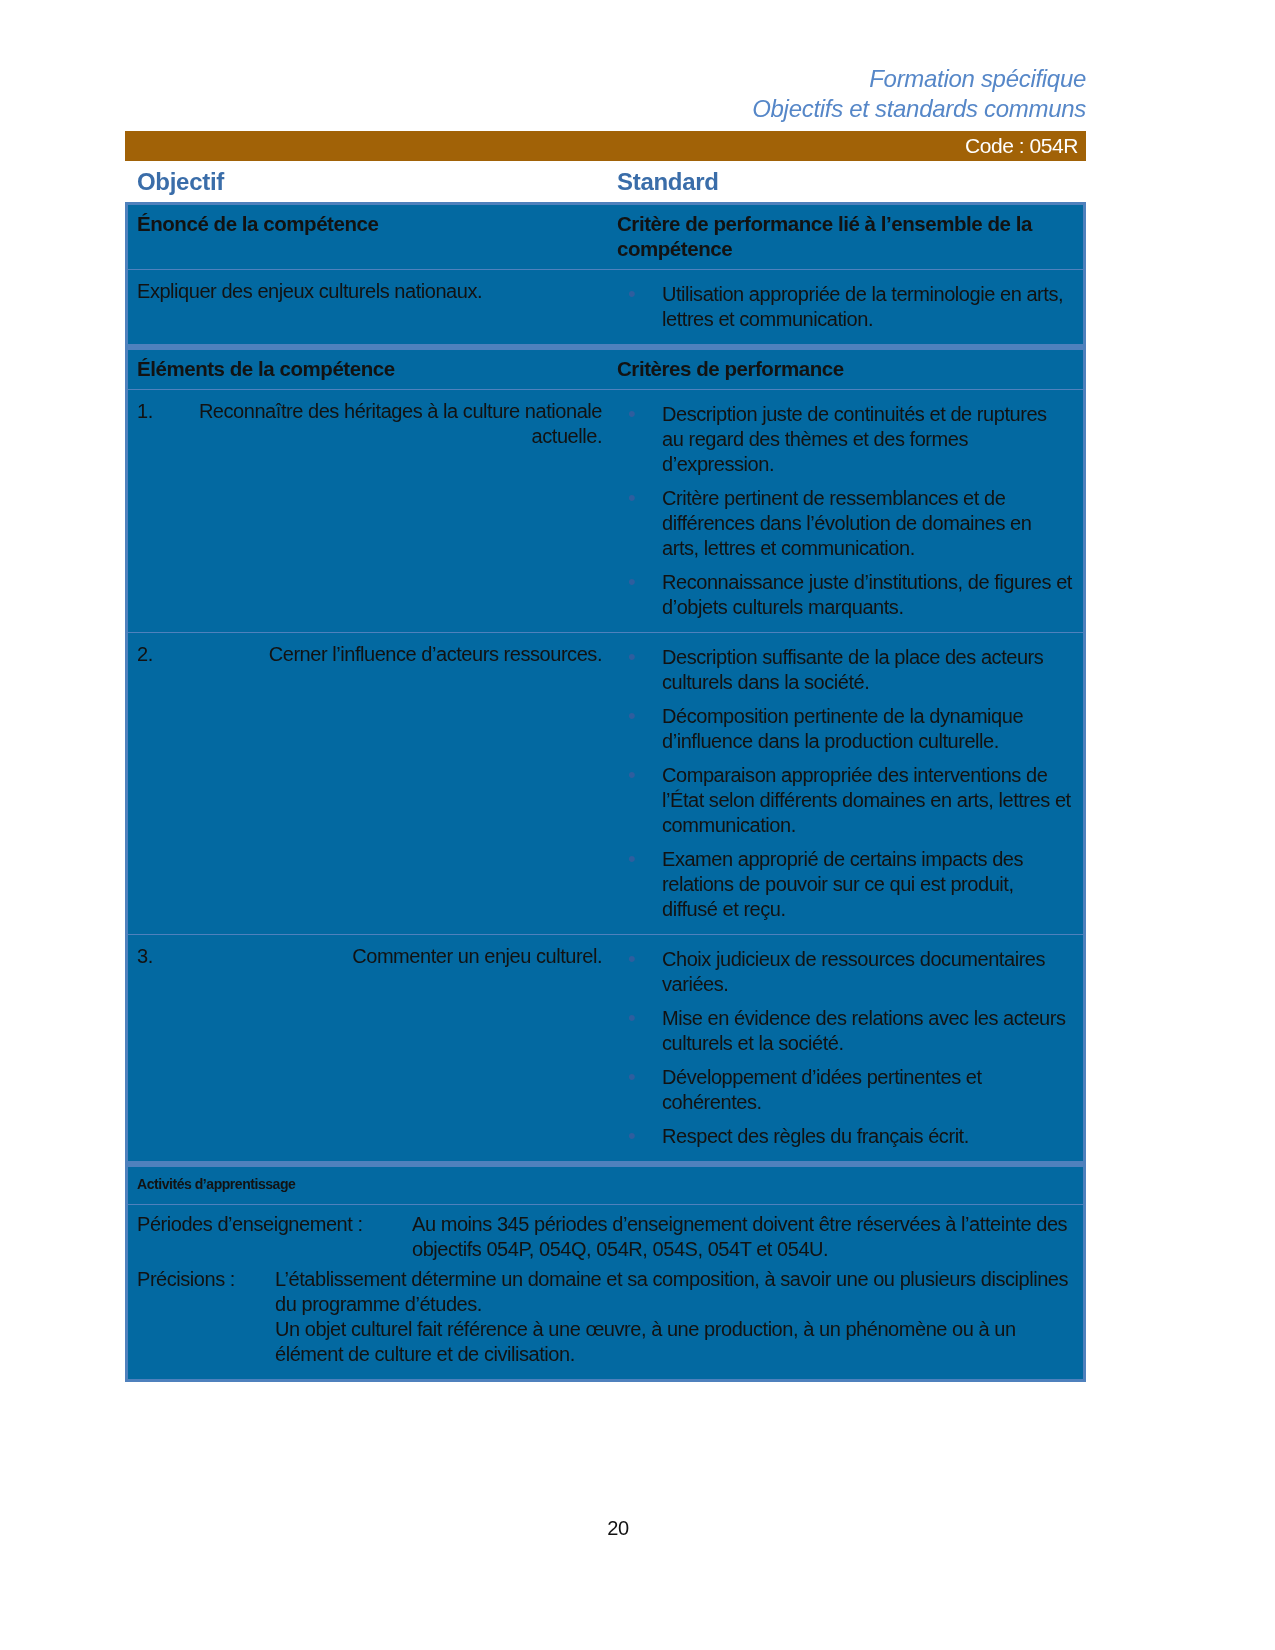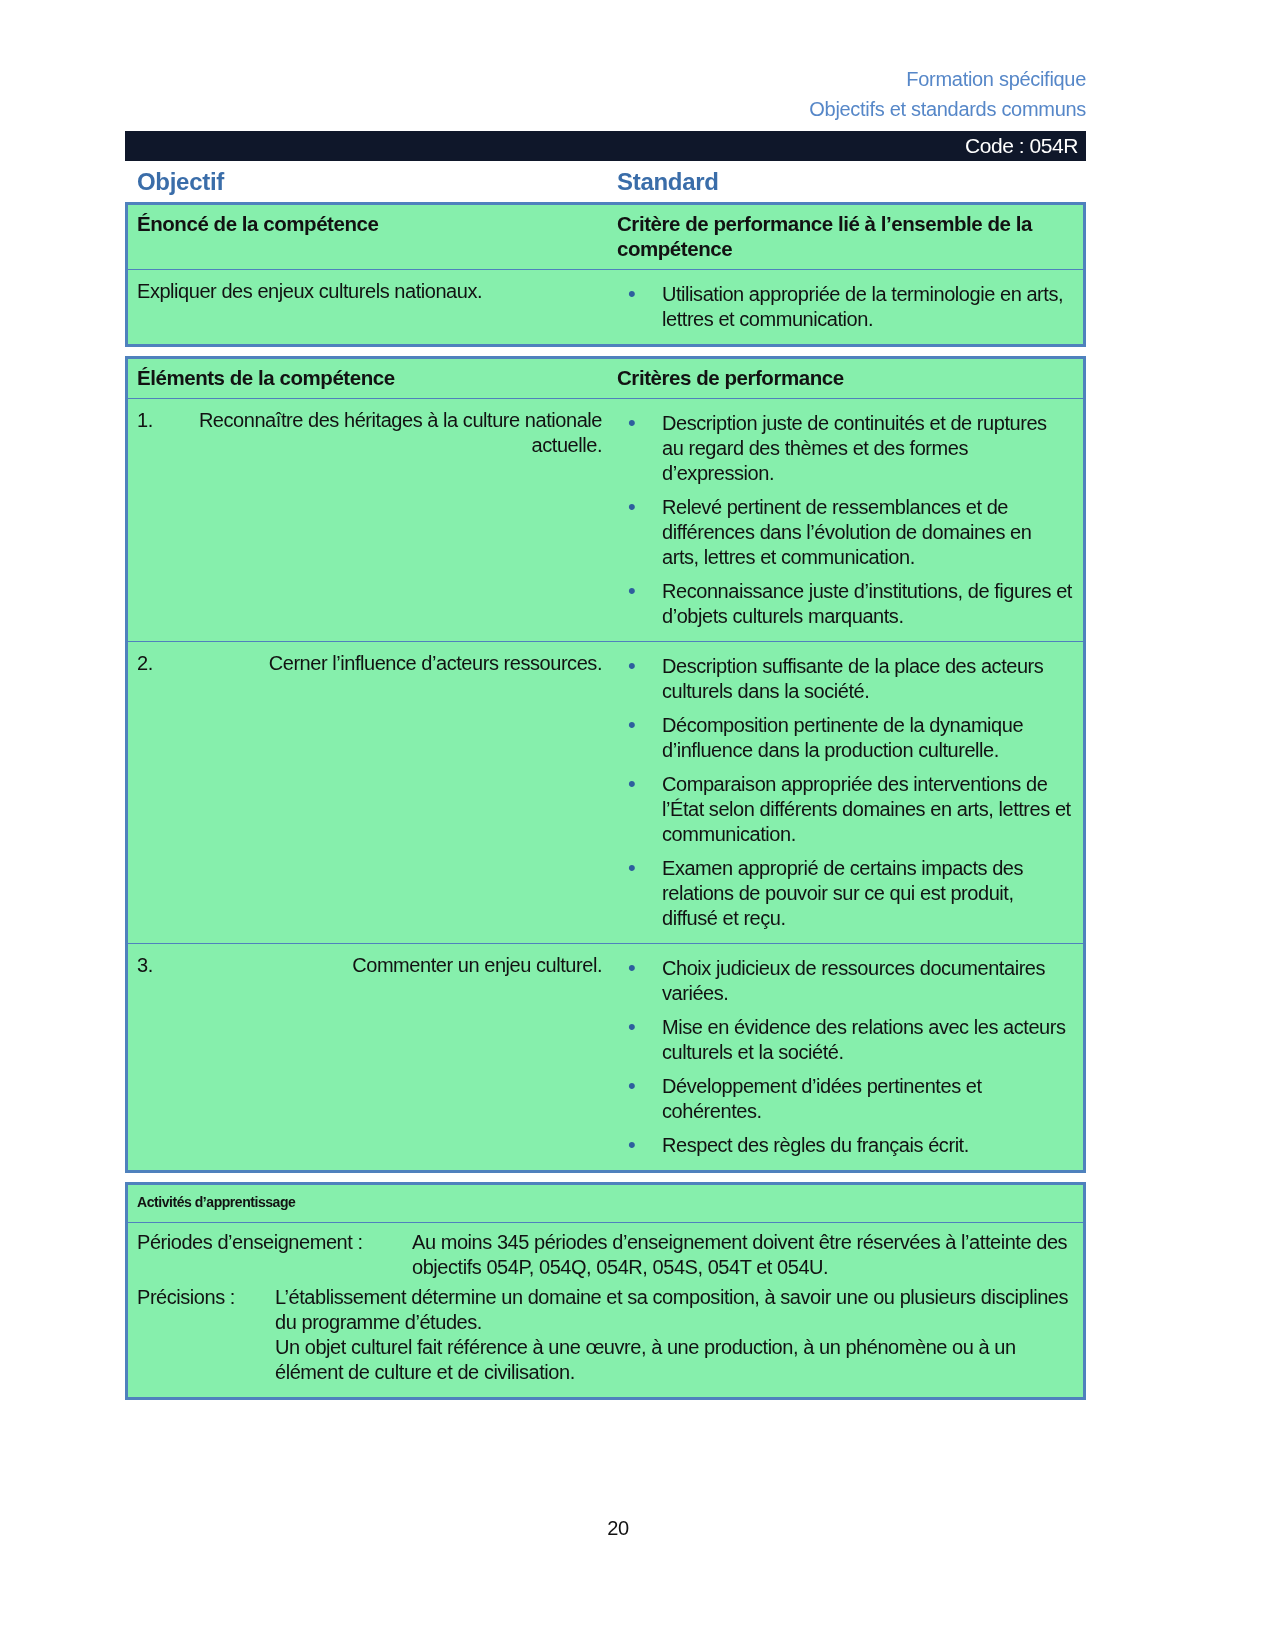--- a/index.html
+++ b/index.html
@@ -6,35 +6,35 @@
   body {
     width:1275px; height:1650px; position:relative;
     background:#ffffff; color:#121212;
     font-family:"Liberation Sans", sans-serif;
     font-size:20px; letter-spacing:-0.45px; line-height:25px;
   }
   .content { position:absolute; left:125px; top:0; width:961px; }
 
   
   .doc-header { margin-top:64px; text-align:right; color:#5687C8;
-    font-size:20px; line-height:30px; letter-spacing:-0.3px; }
+    font-size:24px; line-height:30px; letter-spacing:-0.3px;font-style:italic; }
 
   
-  .code-bar { margin-top:7px; background:#0f172a; color:#ffffff;
+  .code-bar { margin-top:7px; background:#a16207; color:#ffffff;
     text-align:right; font-size:21px; line-height:21px; padding:4px 8px 5px 0; }
 
   
   .col-heads { display:grid; grid-template-columns:487px 1fr;
     font-weight:bold; color:#3A6DA9; font-size:24px; line-height:28px;
     padding:7px 0 6px 0; letter-spacing:-0.3px; }
   .col-heads .lh { padding-left:12px; }
   .col-heads .rh { padding-left:5px; }
 
   
-  .tbl { border:3px solid #4F81BD; margin-bottom:9px; background:#86efac; }
+  .tbl { border:3px solid #4F81BD; background:#0369a1; }
   .tbl-head { display:grid; grid-template-columns:484px 1fr;
     border-bottom:1px solid #4F81BD; font-weight:bold; font-size:20.5px; }
   .tbl-head .lc { padding:6px 8px 8px 9px; }
   .tbl-head .rc { padding:6px 10px 8px 5px; }
   .row { display:grid; grid-template-columns:484px 1fr; }
   .row + .row { border-top:1px solid #4F81BD; }
   .row .lc { padding:9px 10px 12px 9px; }
   .row .rc { padding:3px 10px 12px 5px; }
 
   .num-item { display:flex; }
@@ -97,21 +97,21 @@
     <div class="row">
       <div class="lc">
         <div class="num-item">
           <span class="num">1.</span>
           <span class="num-text">Reconnaître des héritages à la culture nationale actuelle.</span>
         </div>
       </div>
       <div class="rc">
         <ul class="crit-list">
           <li class="crit"><span class="dot"></span><span>Description juste de continuités et de ruptures au regard des thèmes et des formes d’expression.</span></li>
-          <li class="crit"><span class="dot"></span><span>Relevé pertinent de ressemblances et de différences dans l’évolution de domaines en arts, lettres et communication.</span></li>
+          <li class="crit"><span class="dot"></span><span>Critère pertinent de ressemblances et de différences dans l’évolution de domaines en arts, lettres et communication.</span></li>
           <li class="crit"><span class="dot"></span><span>Reconnaissance juste d’institutions, de figures et d’objets culturels marquants.</span></li>
         </ul>
       </div>
     </div>
 
     <div class="row">
       <div class="lc">
         <div class="num-item">
           <span class="num">2.</span>
           <span class="num-text">Cerner l’influence d’acteurs ressources.</span>

